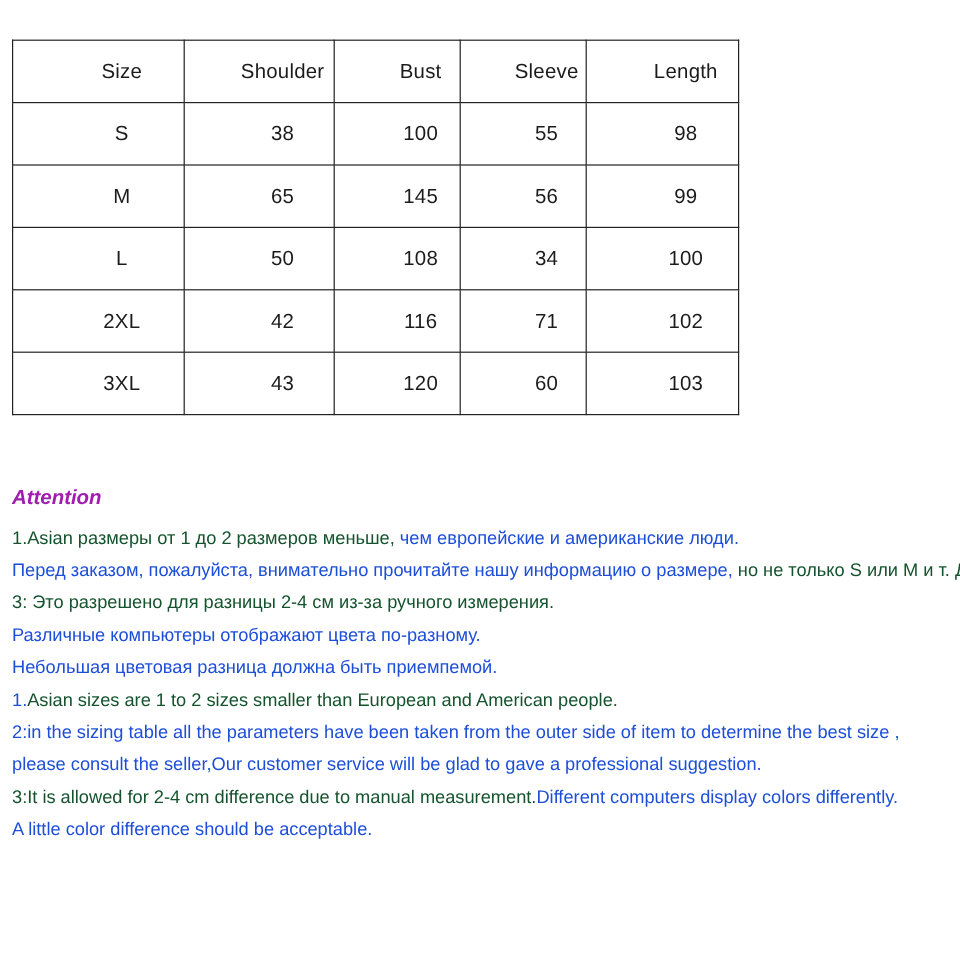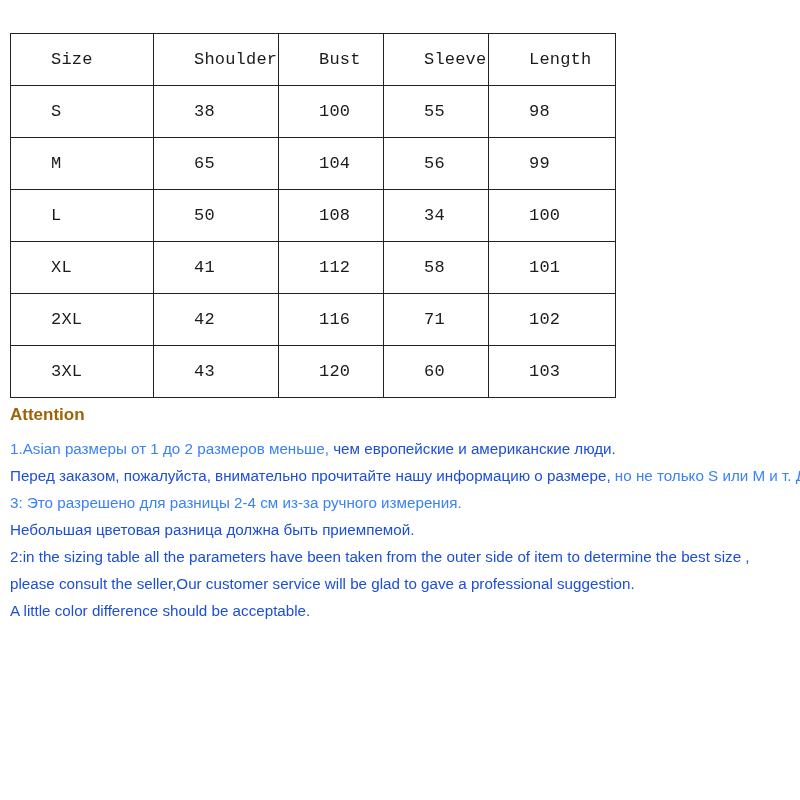--- a/index.html
+++ b/index.html
@@ -29,26 +29,26 @@
     top: 33px;
     width: 605px;
   }
   table.size-table {
     width: 605px;
     border-collapse: collapse;
     table-layout: fixed;
   }
   table.size-table td {
     border: 1.6px solid #222222;
-    text-align: left;
+    text-align: center;
     vertical-align: middle;
     height: 49px;
     font-size: 17px;
     color: #1b1b1b;
-    font-family: Liberation Mono, monospace;
+    font-family: Liberation Sans, sans-serif;
     letter-spacing: 0.2px;
     padding-left: 40px;
   }
   table.size-table tr.header-row td {
     font-size: 17px;
   }
   col.c-size     { width: 143px; }
   col.c-shoulder { width: 125px; }
   col.c-bust     { width: 105px; }
   col.c-sleeve   { width: 105px; }
@@ -57,33 +57,34 @@
   
   .attention-block {
     position: absolute;
     left: 10px;
     top: 405px;
     width: 782px;
   }
   .attention-title {
     font-size: 17px;
     font-weight: bold;
-    color: #a16207;
+    color: #a21caf;
     margin: 0 0 10px 0;
     line-height: 20px;
     font-family: "Liberation Sans", sans-serif;
+    font-style: italic;
   }
   .note-line {
     font-size: 15.2px;
     line-height: 27px;
     color: #1b1b1b;
     white-space: nowrap;
     font-family: "Liberation Sans", sans-serif;
   }
-  .seg-red   { color: #3b82f6; }
+  .seg-red   { color: #14532d; }
   .seg-black { color: #1d4ed8; }
 </style>
 </head>
 <body>
 
 <div class="page">
 
   <div class="size-table-wrap">
     <table class="size-table">
       <colgroup>
@@ -104,37 +105,30 @@
           <tr>
             <td>S</td>
             <td>38</td>
             <td>100</td>
             <td>55</td>
             <td>98</td>
           </tr>
           <tr>
             <td>M</td>
             <td>65</td>
-            <td>104</td>
+            <td>145</td>
             <td>56</td>
             <td>99</td>
           </tr>
           <tr>
             <td>L</td>
             <td>50</td>
             <td>108</td>
             <td>34</td>
             <td>100</td>
-          </tr>
-          <tr>
-            <td>XL</td>
-            <td>41</td>
-            <td>112</td>
-            <td>58</td>
-            <td>101</td>
           </tr>
           <tr>
             <td>2XL</td>
             <td>42</td>
             <td>116</td>
             <td>71</td>
             <td>102</td>
           </tr>
           <tr>
             <td>3XL</td>
@@ -146,20 +140,23 @@
         </tbody>
     </table>
   </div>
 
   <div class="attention-block">
     <div class="attention-title">Attention</div>
     <div>
         <div class="note-line"><span class="seg-red">1.Asian размеры от 1 до 2 размеров меньше,</span><span class="seg-black"> чем европейские и американские люди.</span></div>
         <div class="note-line"><span class="seg-black">Перед заказом, пожалуйста, внимательно прочитайте нашу информацию о размере,</span><span class="seg-red"> но не только S или M и т. Д.</span></div>
         <div class="note-line"><span class="seg-red">3: Это разрешено для разницы 2-4 см из-за ручного измерения.</span></div>
+        <div class="note-line"><span class="seg-black">Различные компьютеры отображают цвета по-разному.</span></div>
         <div class="note-line"><span class="seg-black">Небольшая цветовая разница должна быть приемпемой.</span></div>
+        <div class="note-line"><span class="seg-black">1.</span><span class="seg-red">Asian sizes are 1 to 2 sizes smaller than European and American people.</span></div>
         <div class="note-line"><span class="seg-black">2:in the sizing table all the parameters have been taken from the outer side of item to determine the best size ,</span></div>
         <div class="note-line"><span class="seg-black">please consult the seller,Our customer service will be glad to gave a professional suggestion.</span></div>
+        <div class="note-line"><span class="seg-red">3:It is allowed for 2-4 cm difference due to manual measurement.</span><span class="seg-black">Different computers display colors differently.</span></div>
         <div class="note-line"><span class="seg-black">A little color difference should be acceptable.</span></div>
       </div>
   </div>
 
 </div>
 
 </body></html>

